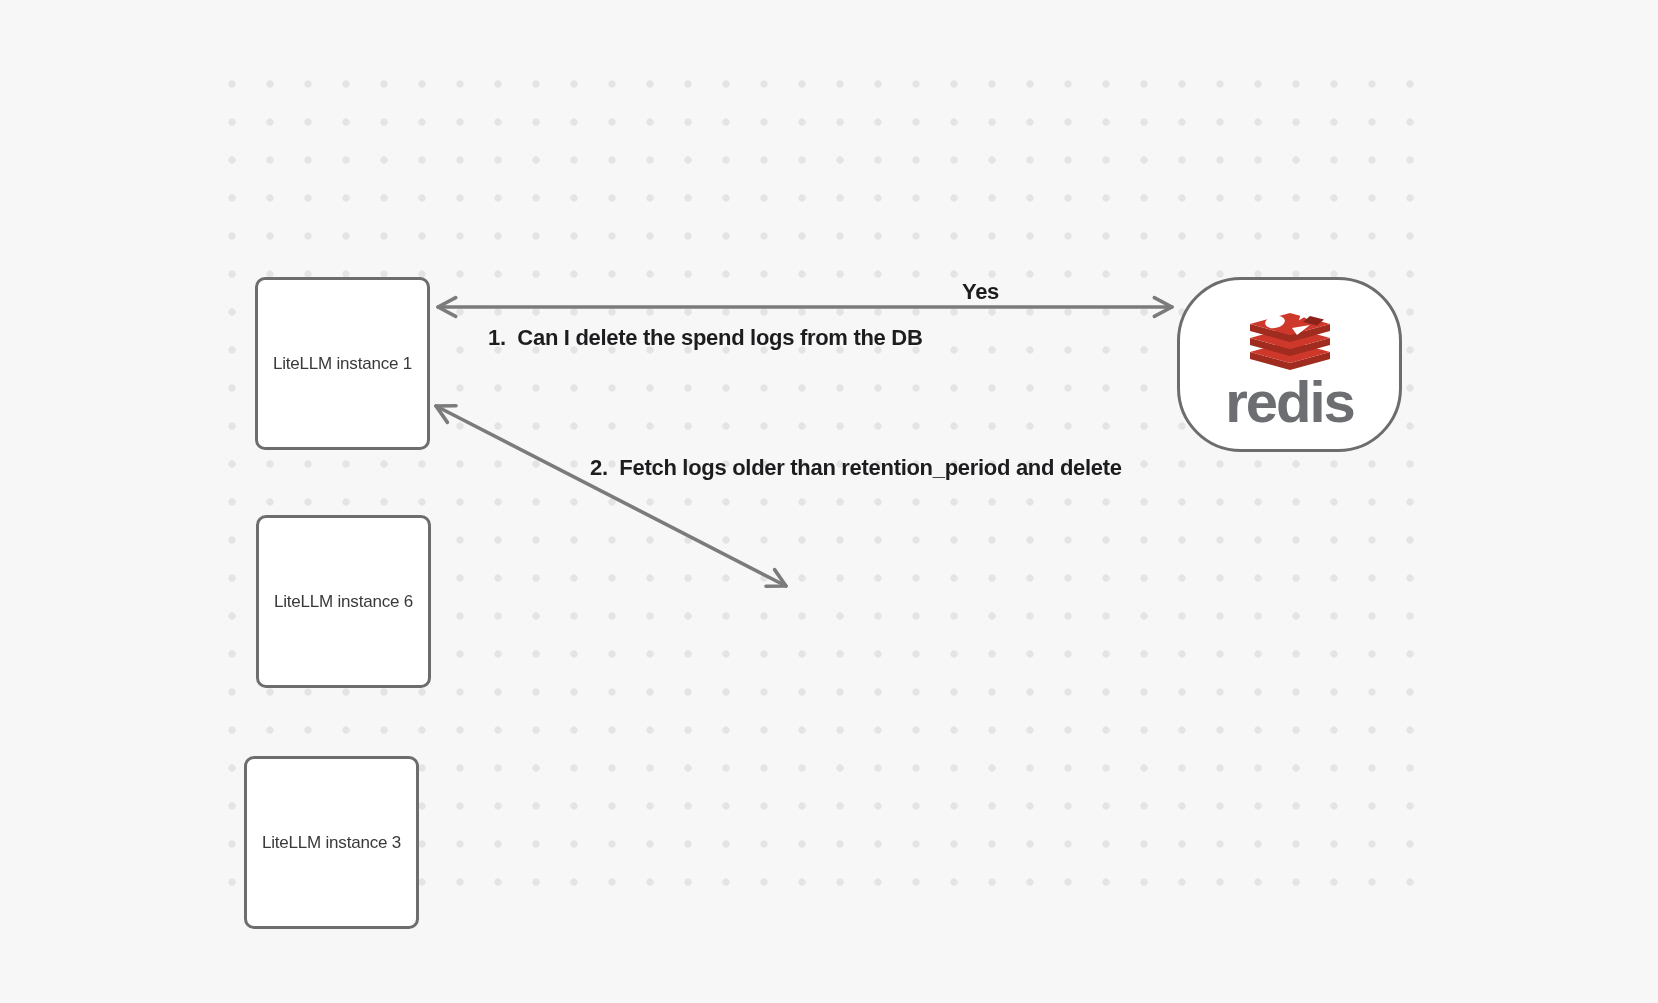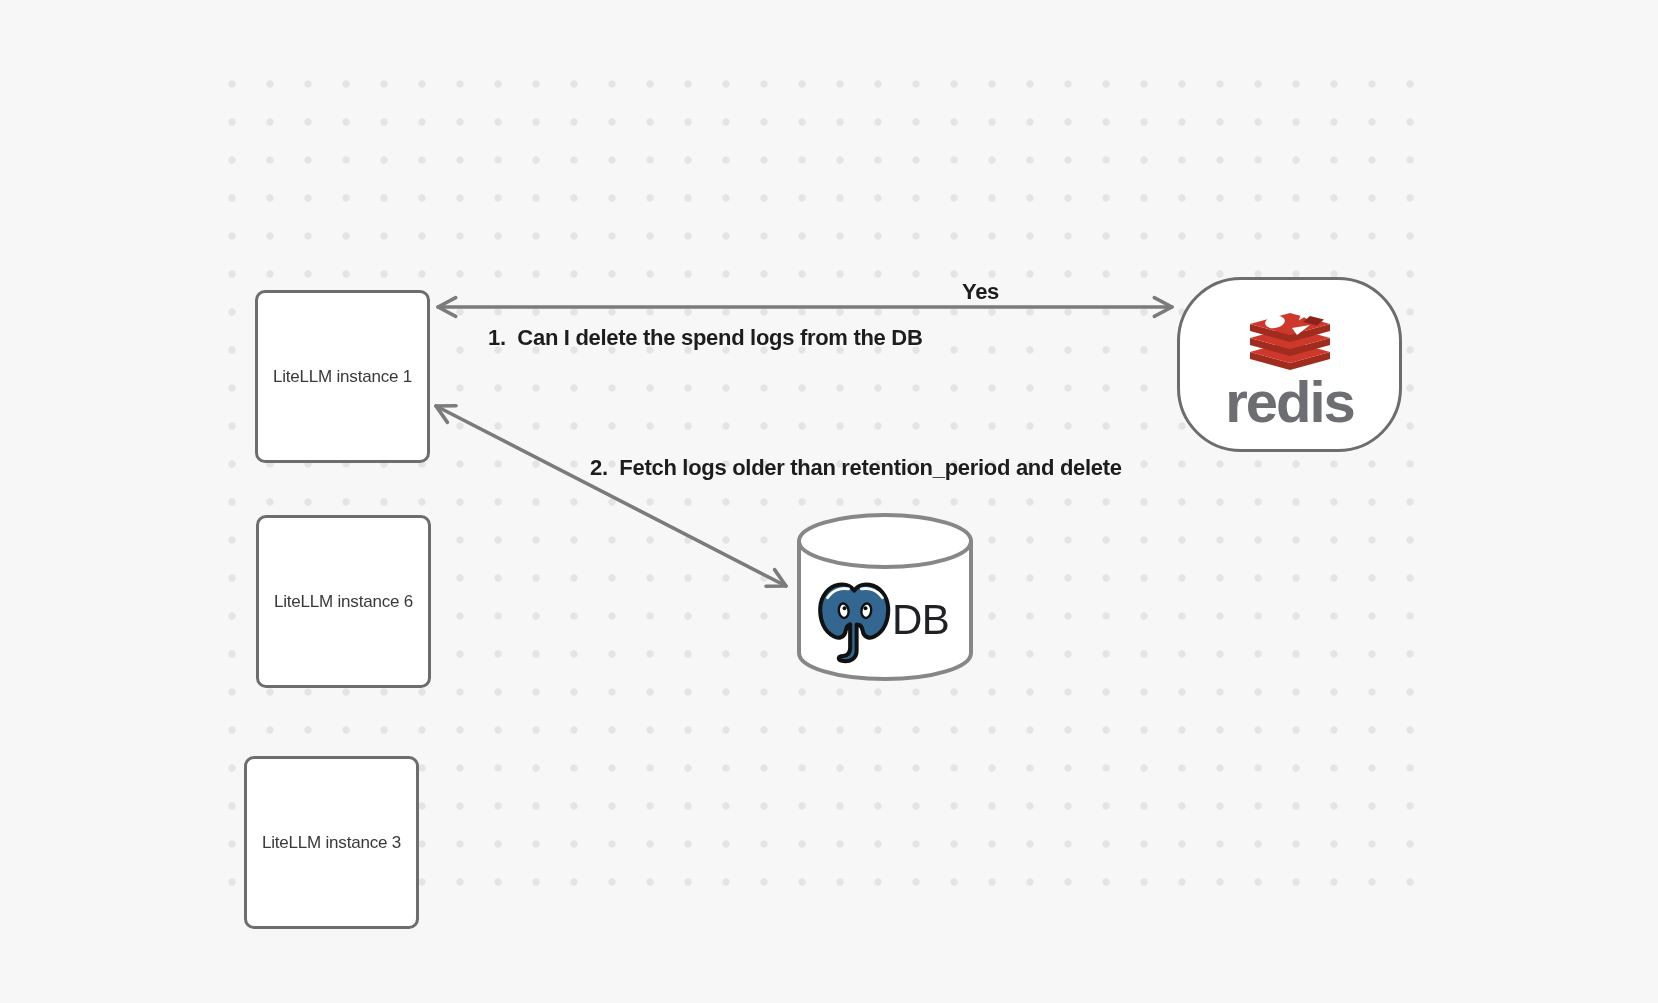--- a/index.html
+++ b/index.html
@@ -15,21 +15,21 @@
   .edges-layer{position:absolute;left:0;top:0;width:1658px;height:1003px;}
   .edge-line{stroke:#7b7b7b;stroke-width:3.6;fill:none;stroke-linecap:round;stroke-linejoin:round;}
   .node-box{
     position:absolute;width:175px;height:173px;background:#ffffff;
     border:3px solid #6d6d6d;border-radius:10px;box-sizing:border-box;
     display:flex;align-items:center;justify-content:center;
   }
   .node-box .node-label{
     font-size:17px;color:#39393b;letter-spacing:-0.2px;text-align:center;
   }
-  #inst1{left:255px;top:277px;margin-top:13px;}
+  #inst1{left:255px;top:277px;}
   #inst2{left:256px;top:515px;}
   #inst3{left:244px;top:756px;}
   .redis-node{
     position:absolute;left:1177px;top:277px;width:225px;height:175px;
     background:#ffffff;border:3px solid #6d6d6d;border-radius:64px;
     box-sizing:border-box;display:flex;flex-direction:column;
     align-items:center;justify-content:center;
   }
   .redis-word{
     font-size:58px;font-weight:700;color:#6c6e71;letter-spacing:-2px;
@@ -97,38 +97,18 @@
       <polygon points="42,11 82,22 42,33 2,22" fill="#cd382b"></polygon>
 
       <ellipse cx="27" cy="20" rx="10" ry="6" fill="#ffffff" transform="rotate(-12 27 20)"></ellipse>
       <polygon points="56,4 58.2,9.4 64,9.4 59.4,13 61.2,18.6 56,15.2 50.8,18.6 52.6,13 48,9.4 53.8,9.4" fill="#ffffff"></polygon>
       <polygon points="44,26 62,23 49,33" fill="#ffffff"></polygon>
       <polygon points="62,14 76,17.5 69,23.5 55,20" fill="#8c231b"></polygon>
     </svg>
     <div class="redis-word">redis</div>
   </div>
 
-  <div class="db-node">
-    <svg class="db-cyl" width="180" height="172" viewBox="0 0 180 172" xmlns="http://www.w3.org/2000/svg">
-      <path d="M4,29 L4,141 A86,26 0 0 0 176,141 L176,29" fill="#ffffff" stroke="#878787" stroke-width="4"></path>
-      <ellipse cx="90" cy="29" rx="86" ry="26" fill="#ffffff" stroke="#878787" stroke-width="4"></ellipse>
-    </svg>
-    <svg class="pg-logo" width="84" height="84" viewBox="0 0 100 104" xmlns="http://www.w3.org/2000/svg">
-      <path d="M30,6 C17,8 8,20 7,34 C6,50 12,64 24,70 C30,73 36,71 38,65
-               C39,61 39,58 42,56 L44,55 L44,84 C44,92 40,94 35,94
-               C29,94 28,99 34,100 C44,102 52,97 52,88 L52,55 L56,56
-               C59,58 59,61 60,65 C62,71 68,73 74,70 C86,64 92,50 91,34
-               C90,20 81,8 68,6 C60,4.7 53,7.5 49,13 C45,7.5 38,4.7 30,6 Z" fill="#336791" stroke="#111111" stroke-width="5" stroke-linejoin="round" stroke-linecap="round"></path>
-      <path d="M16,22 C22,13 32,9 42,11" fill="none" stroke="#ffffff" stroke-width="3.5" stroke-linecap="round"></path>
-      <path d="M58,11 C68,9 78,13 84,22" fill="none" stroke="#ffffff" stroke-width="3.5" stroke-linecap="round"></path>
-      <ellipse cx="36" cy="38" rx="6" ry="9" fill="#ffffff" stroke="#111111" stroke-width="3" transform="rotate(-8 36 38)"></ellipse>
-      <ellipse cx="64" cy="38" rx="6" ry="9" fill="#ffffff" stroke="#111111" stroke-width="3" transform="rotate(8 64 38)"></ellipse>
-      <circle cx="37" cy="35" r="2.4" fill="#111111"></circle>
-      <circle cx="63" cy="35" r="2.4" fill="#111111"></circle>
-    </svg>
-    <span class="db-label">DB</span>
-  </div>
 
   <div class="edge-label" id="edge1-label">1.  Can I delete the spend logs from the DB</div>
   <div class="edge-label" id="edge1-response">Yes</div>
   <div class="edge-label" id="edge2-label">2.  Fetch logs older than retention_period and delete</div>
 
 </div>
 
 </body></html>

